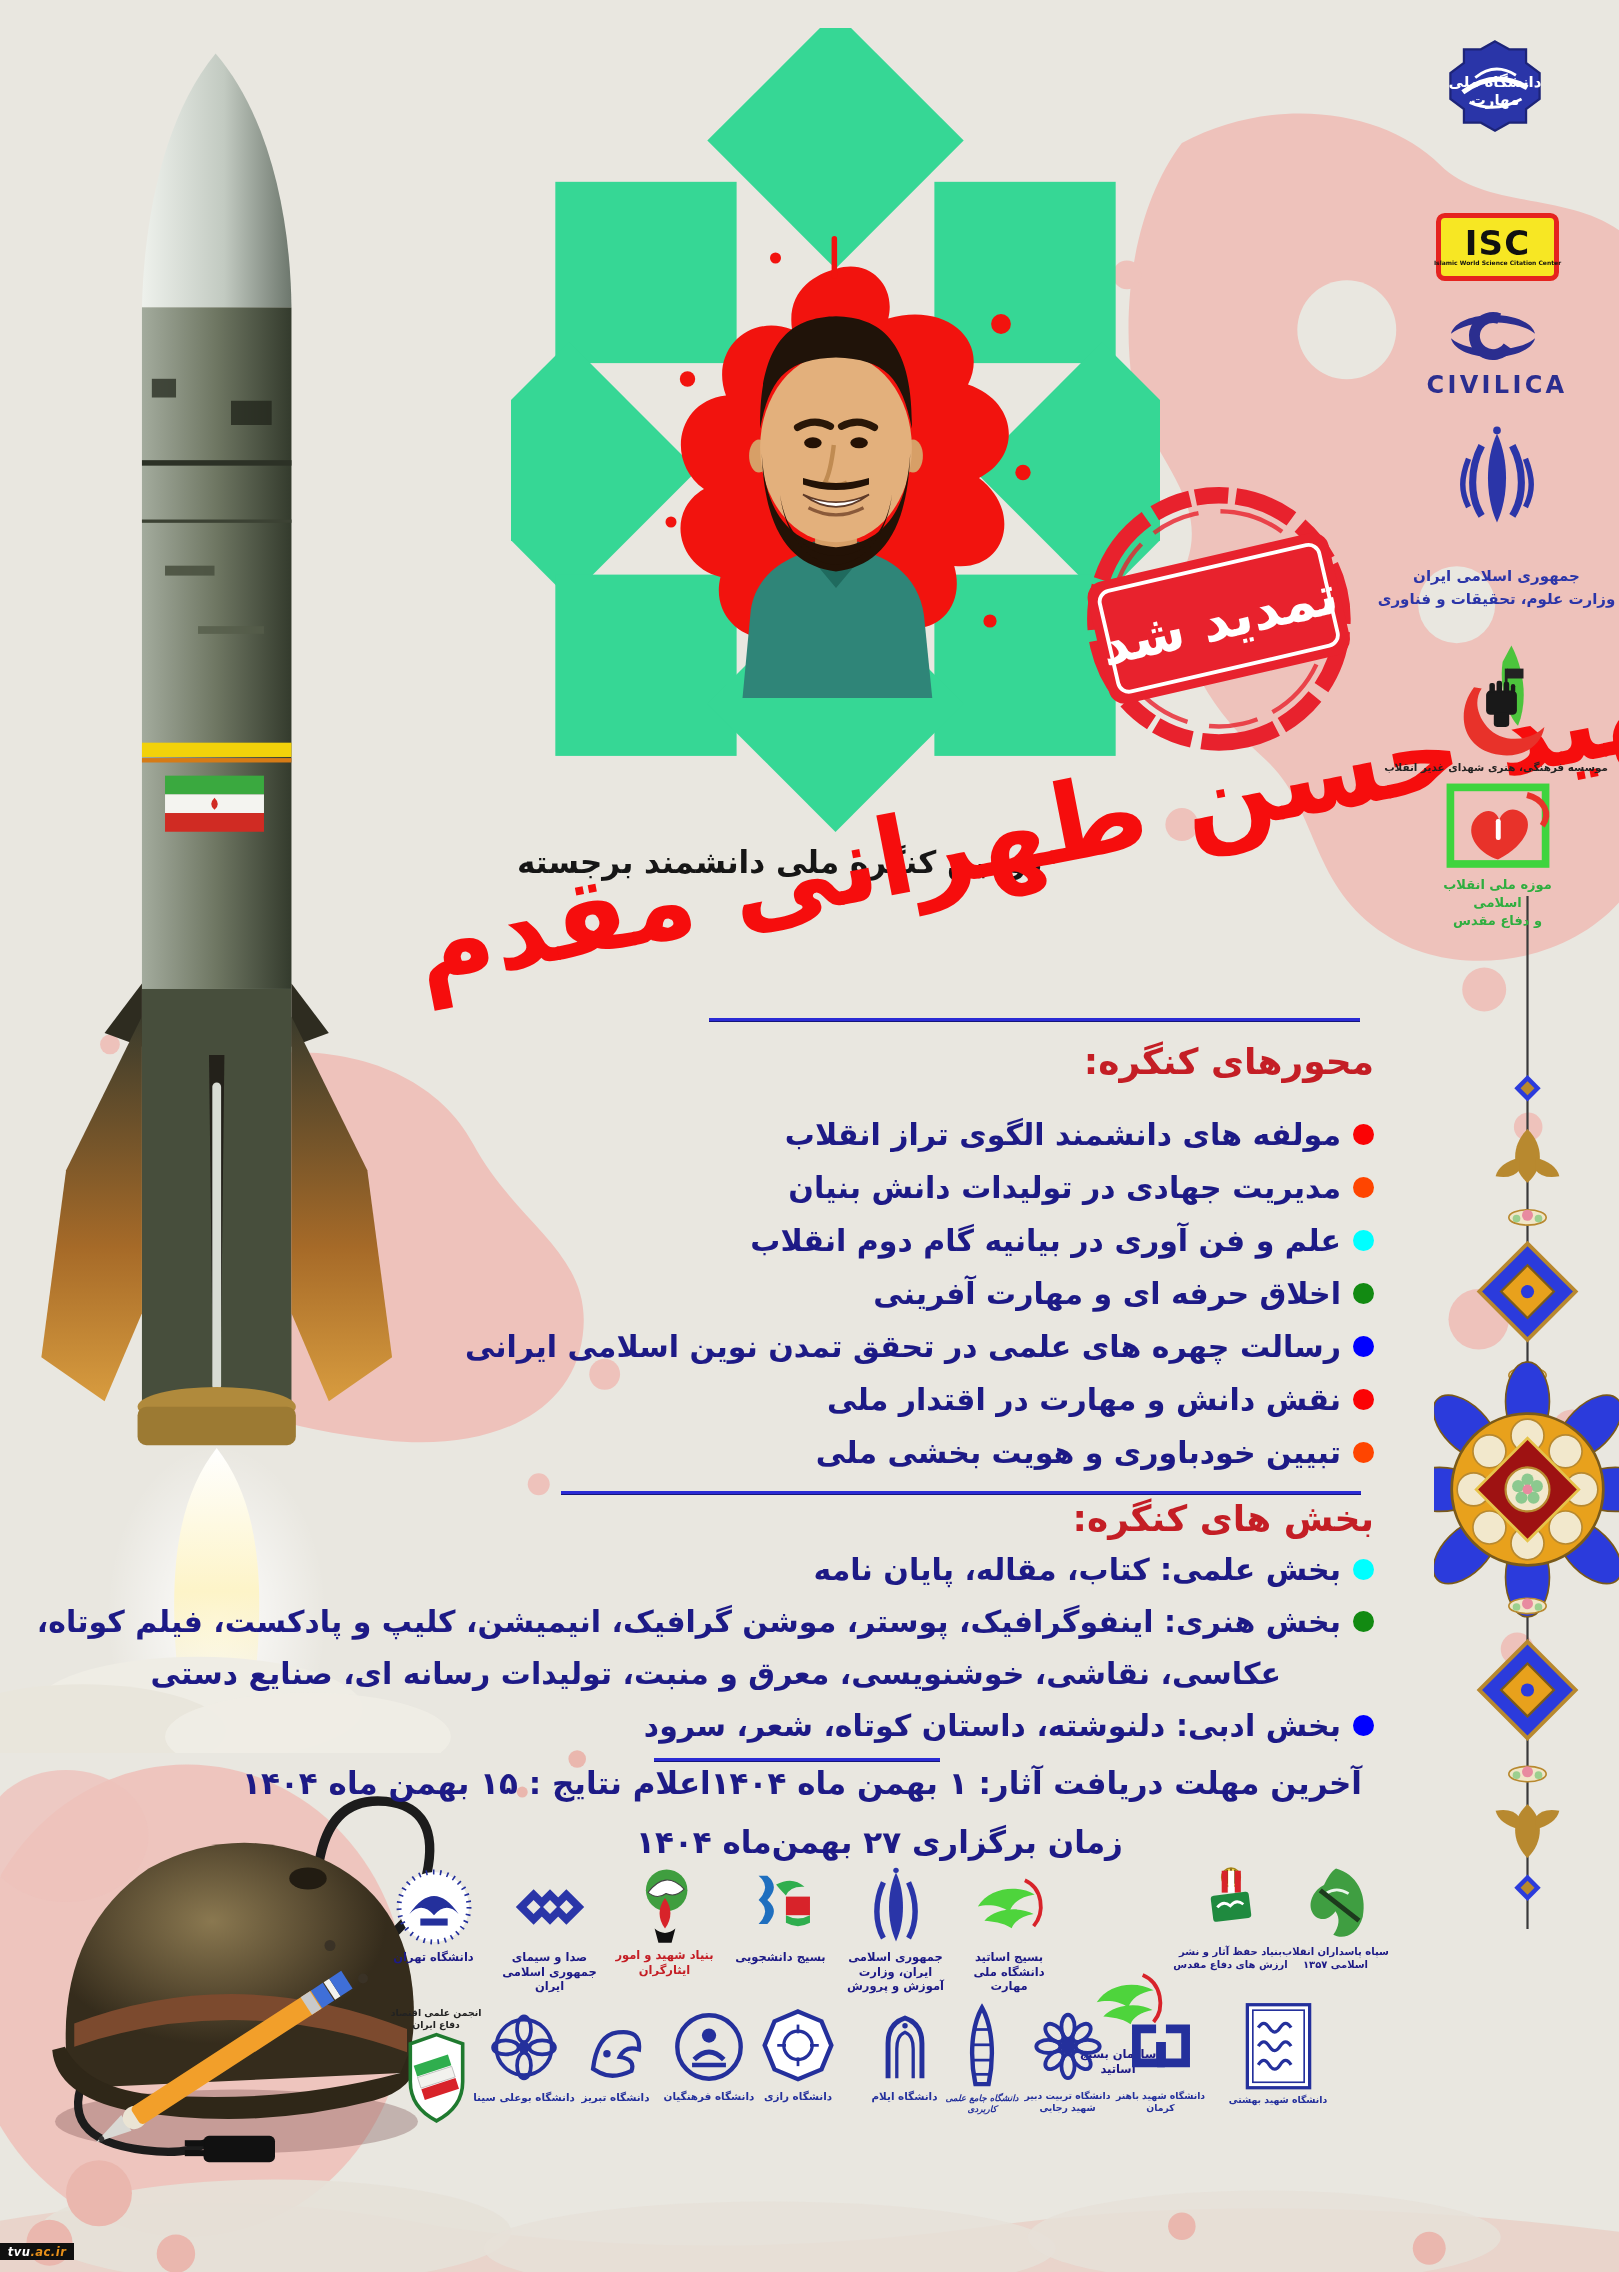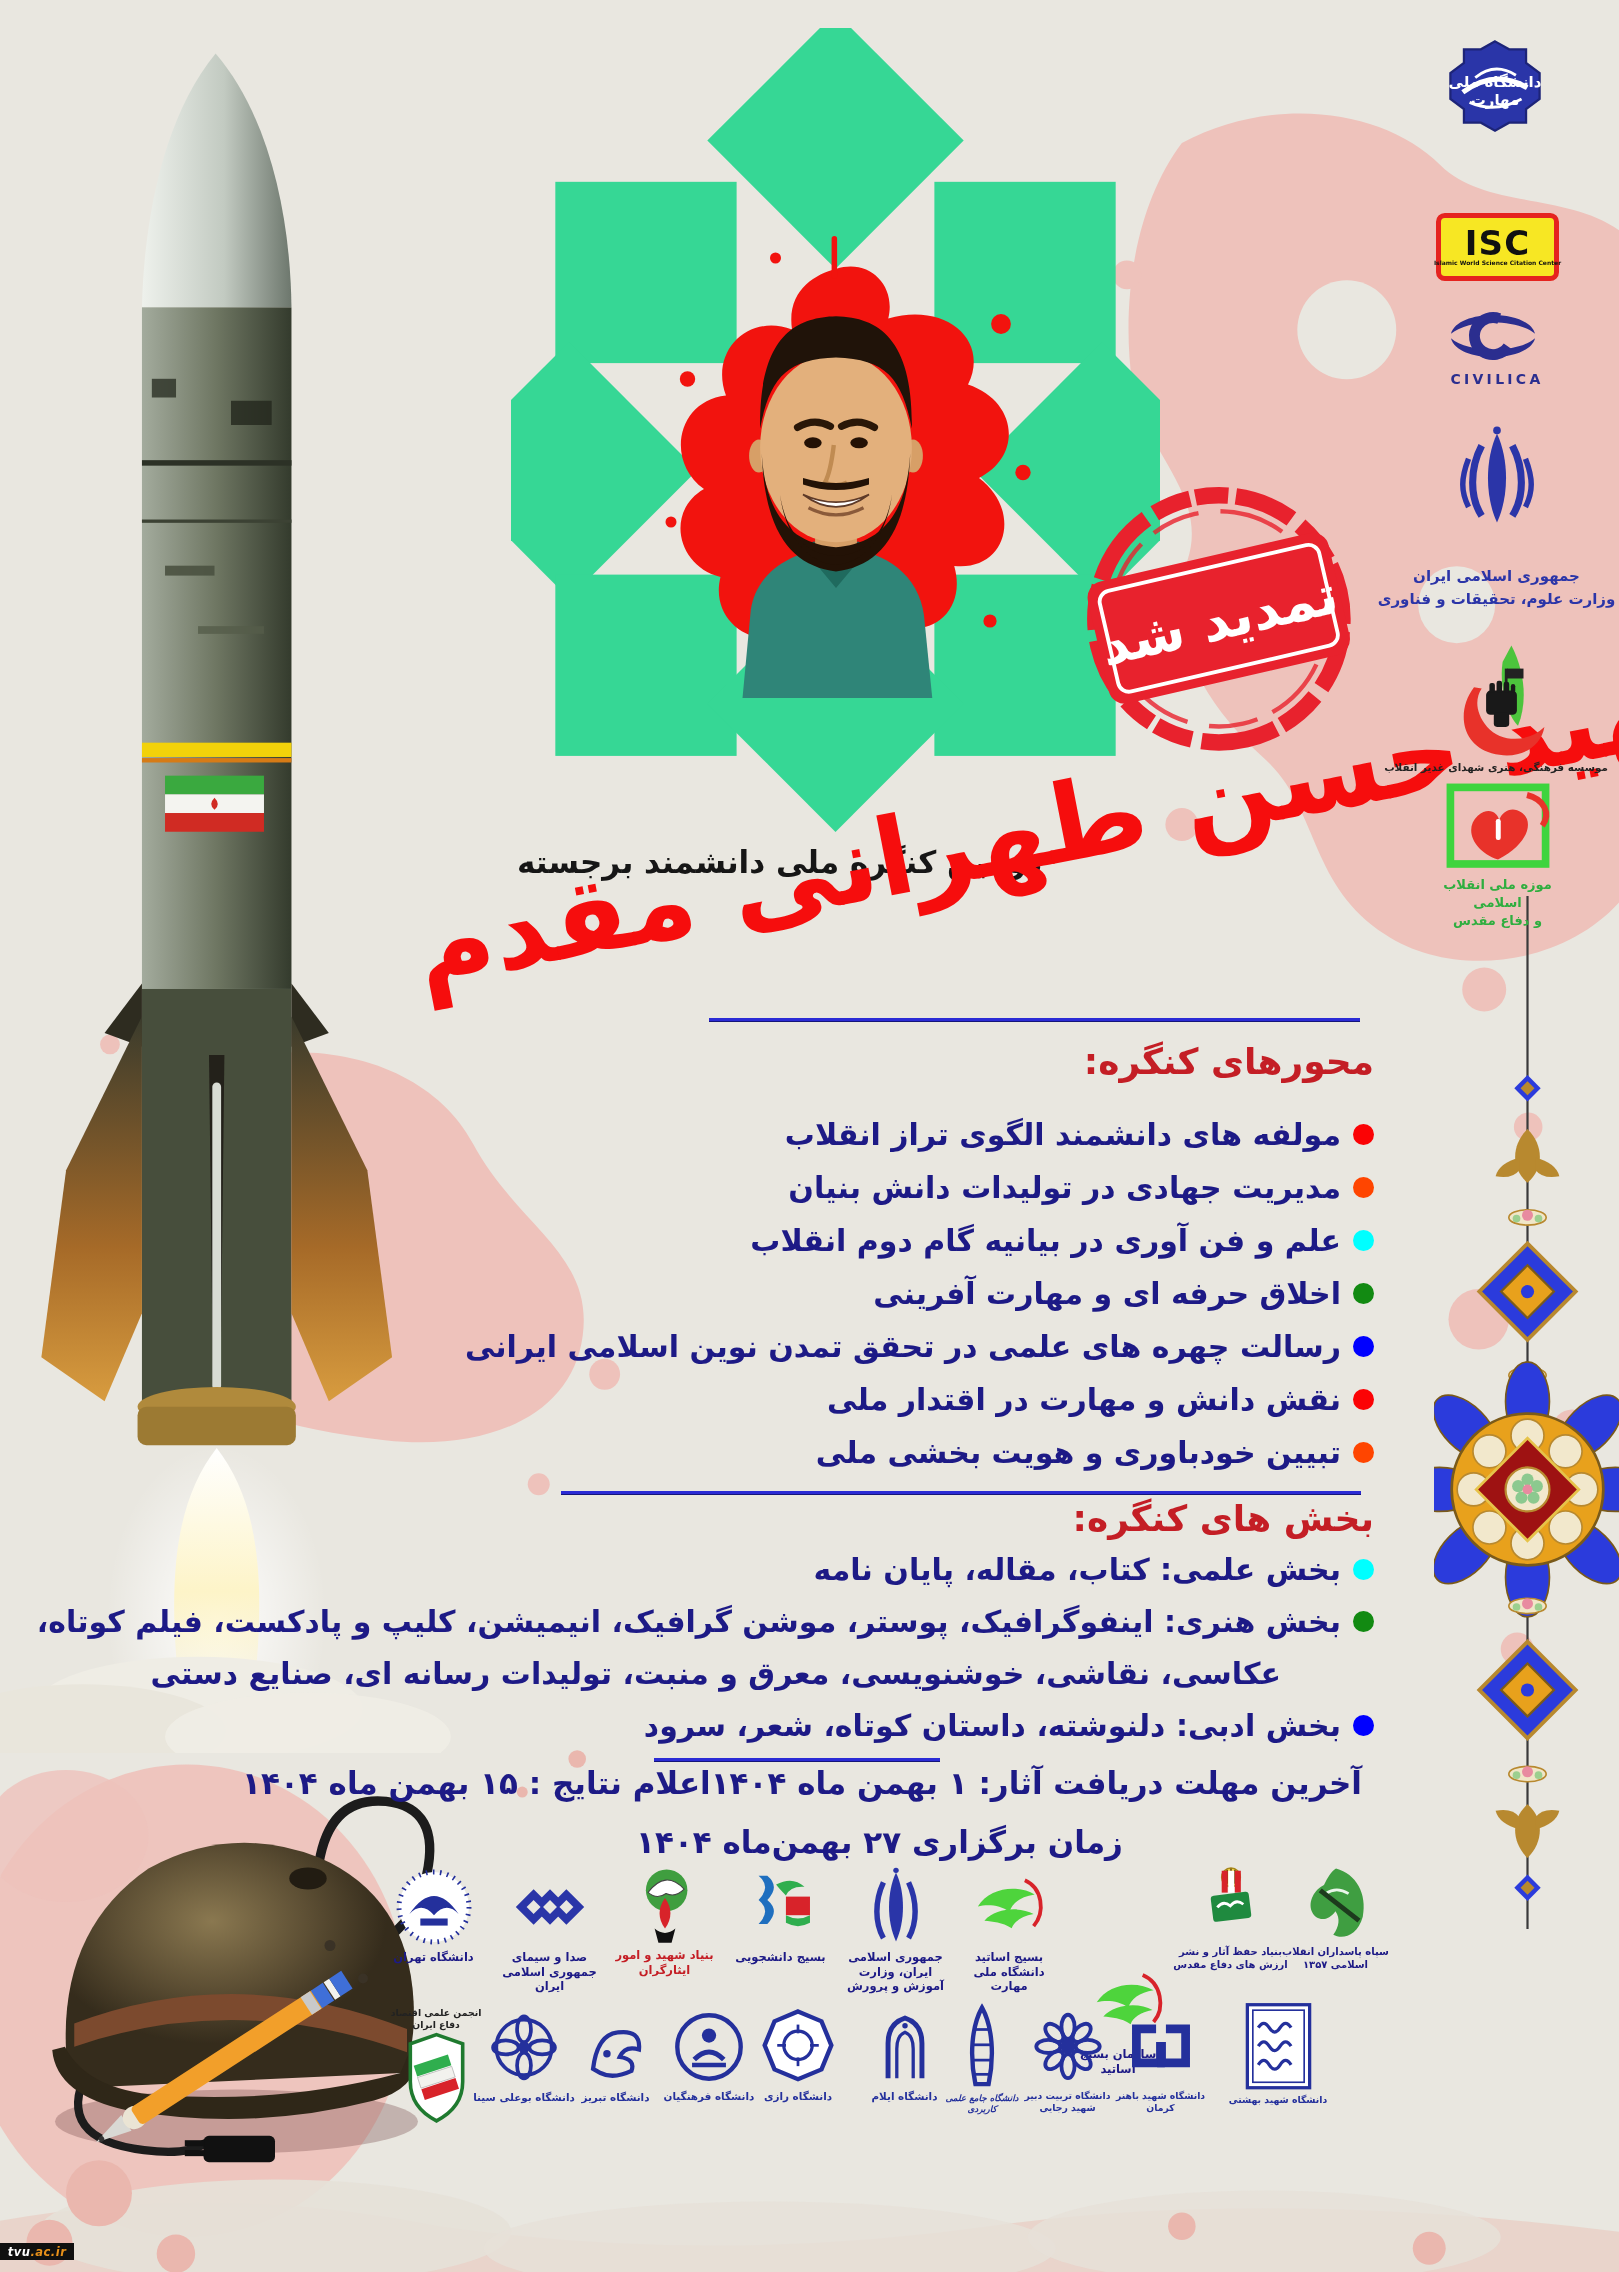--- a/index.html
+++ b/index.html
@@ -22,21 +22,21 @@
   .dates{font-size:31px;font-weight:900;color:#1d1a86;direction:rtl;white-space:nowrap;}
   .cap1{font-size:11.5px;font-weight:700;color:#1d1a86;text-align:center;direction:rtl;line-height:1.25;margin-top:2.2px;}
   .capr{font-size:10.4px;font-weight:700;color:#24309c;text-align:center;direction:rtl;line-height:1.25;margin-top:2.2px;}
   .capred{color:#c41e25;}
   .logo{display:flex;flex-direction:column;align-items:center;}
   
   .iscbox{width:113px;height:58px;background:#f7e723;border:5px solid #e5231f;border-radius:8.8px;
           display:flex;flex-direction:column;align-items:center;justify-content:center;}
   .iscbox .a{font-size:34px;font-weight:900;color:#111;line-height:.9;letter-spacing:1.1px;}
   .iscbox .b{font-size:6px;font-weight:800;color:#111;white-space:nowrap;}
-  .civword{font-size:14px;font-weight:900;color:#2b2e8f;letter-spacing:3.3px;text-align:center;margin-left:8px;}
+  .civword{font-size:24px;font-weight:900;color:#2b2e8f;letter-spacing:3.3px;text-align:center;margin-left:8px;}
   .minicap{font-size:15px;font-weight:800;color:#2b35a8;text-align:center;direction:rtl;white-space:nowrap;line-height:1.5;}
   .ghcap{font-size:10.4px;font-weight:700;color:#222;text-align:center;direction:rtl;white-space:nowrap;}
   .muscap{font-size:13px;font-weight:800;color:#2fae3f;text-align:center;direction:rtl;line-height:1.4;}
   .skilltxt{font-size:15px;font-weight:800;color:#fff;text-align:center;direction:rtl;position:absolute;
             left:0;right:0;top:35px;}
   .footer{background:#101010;color:#fff;font-size:11.5px;font-weight:900;font-style:italic;
           display:flex;align-items:center;padding:1.6px 7.7px;letter-spacing:0.5px;}
   .footer .or{color:#e8901a;}
 </style>
 </head>

